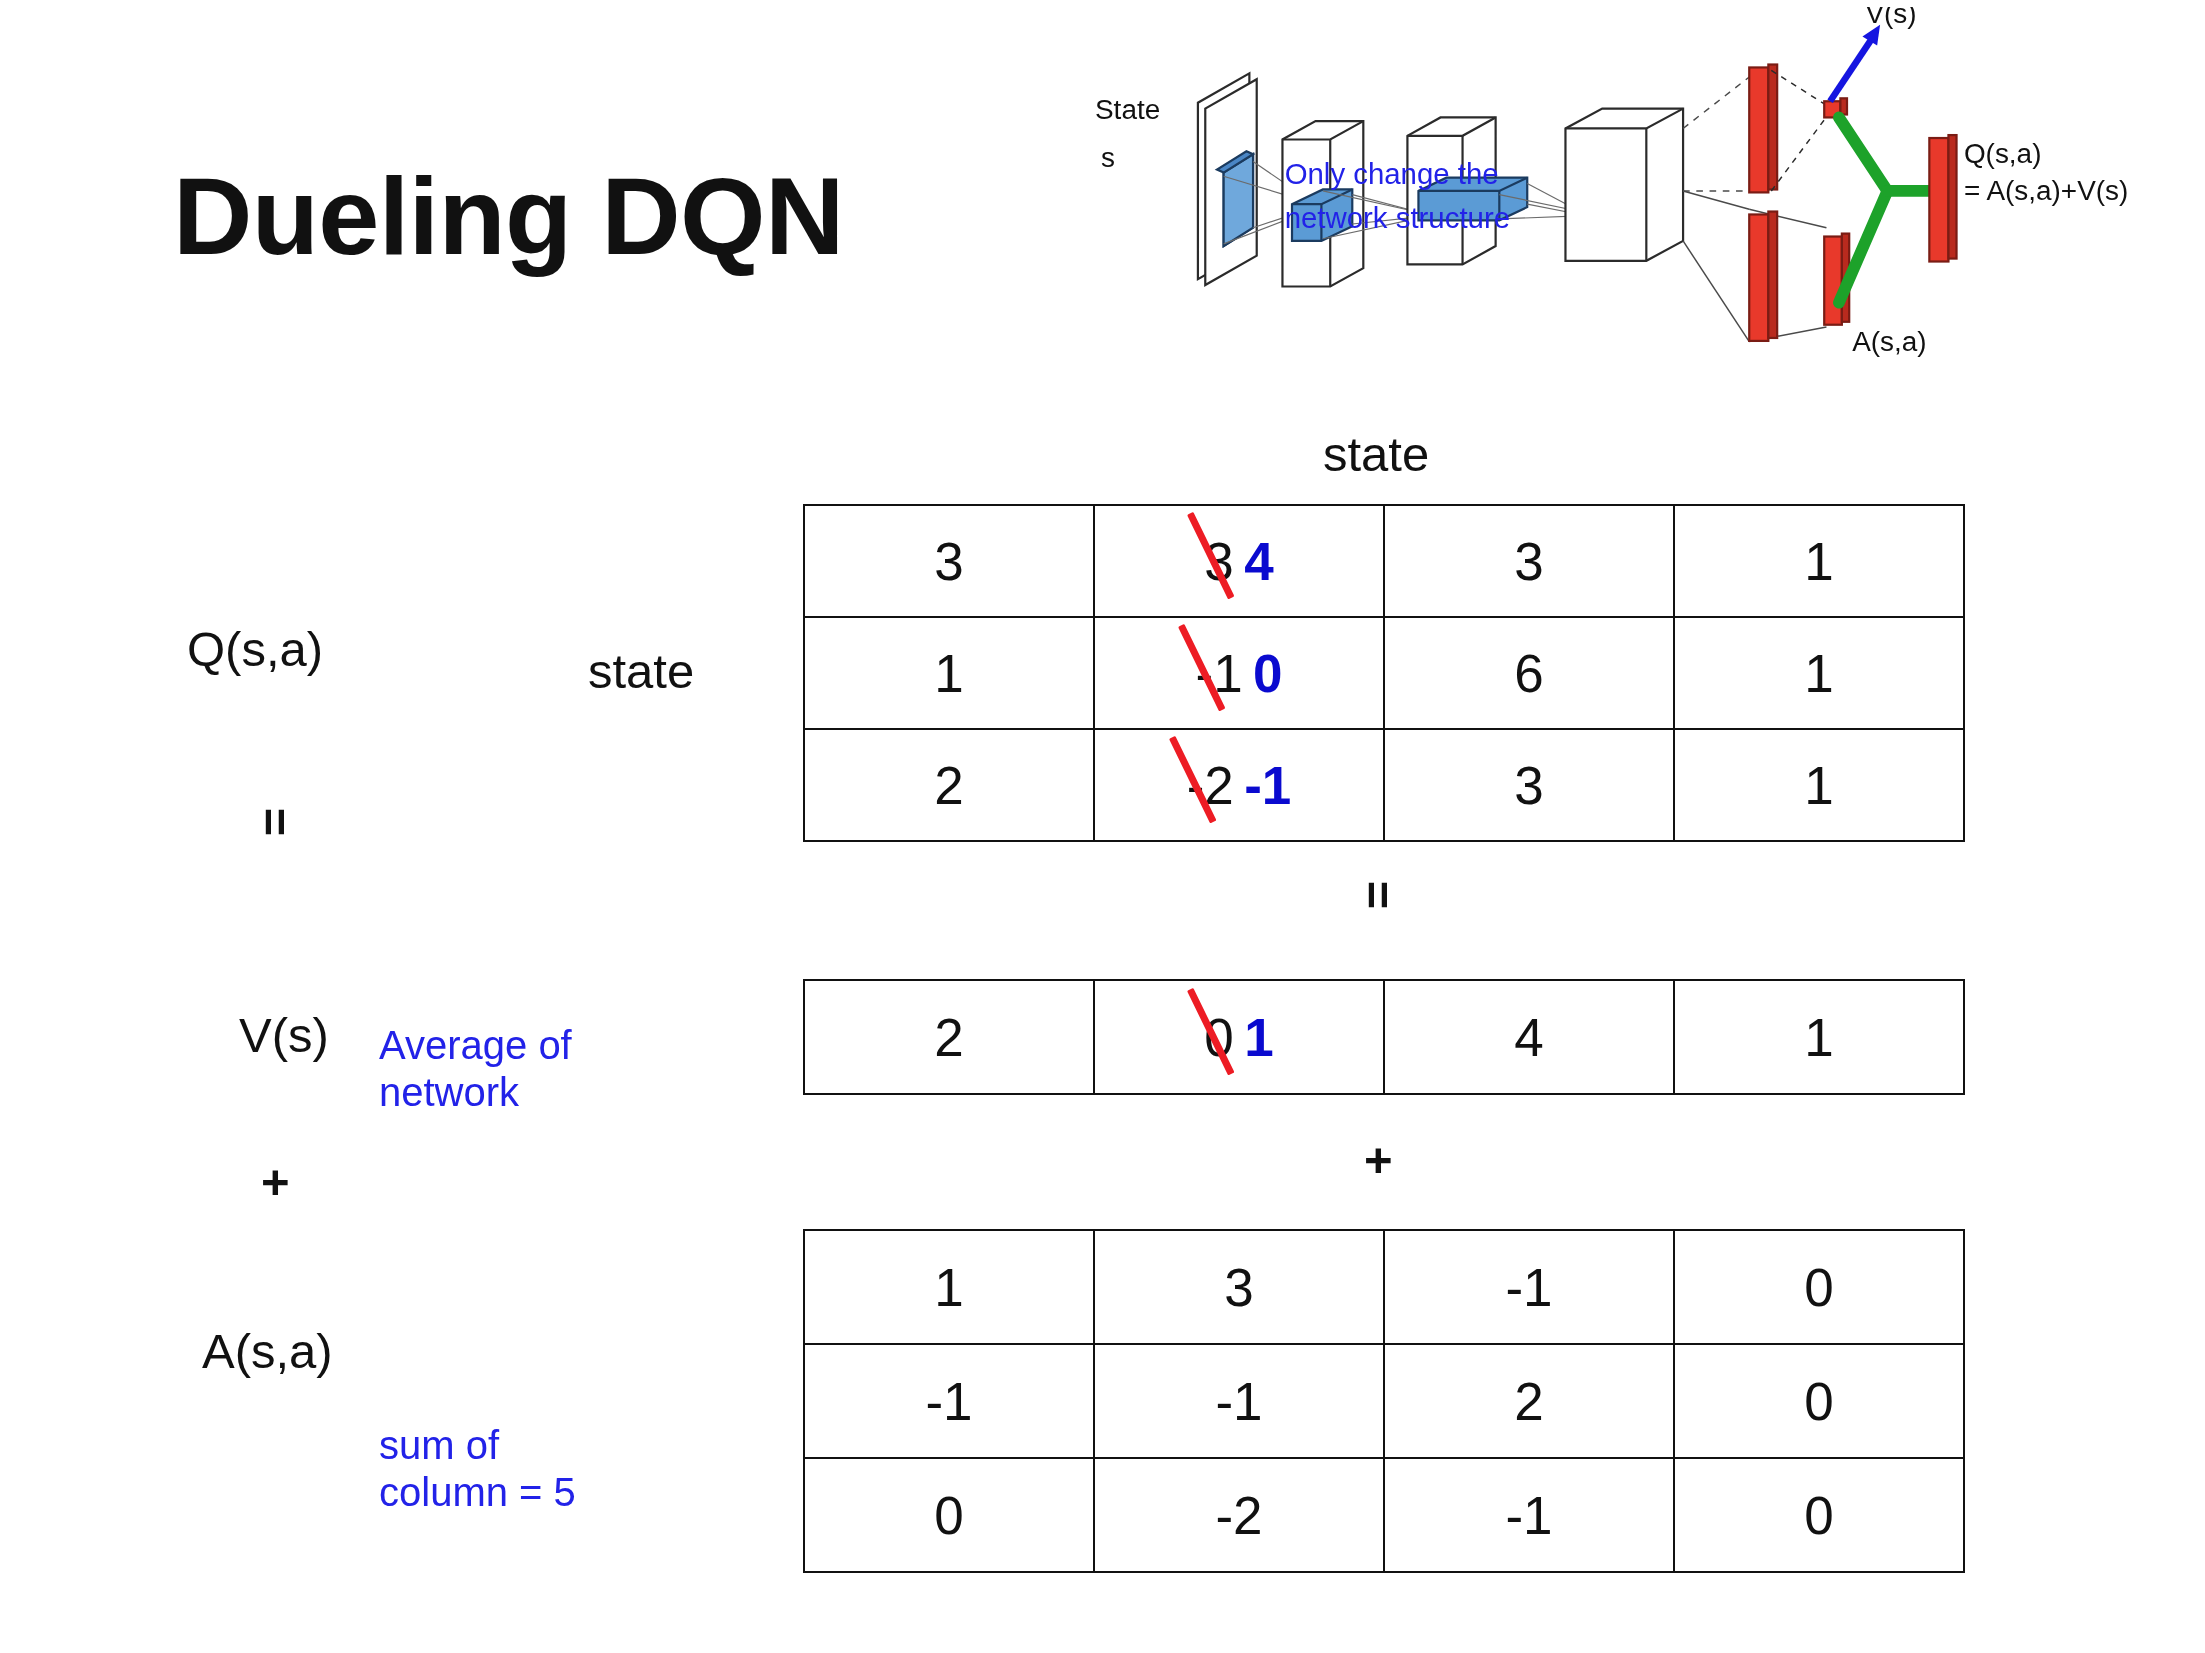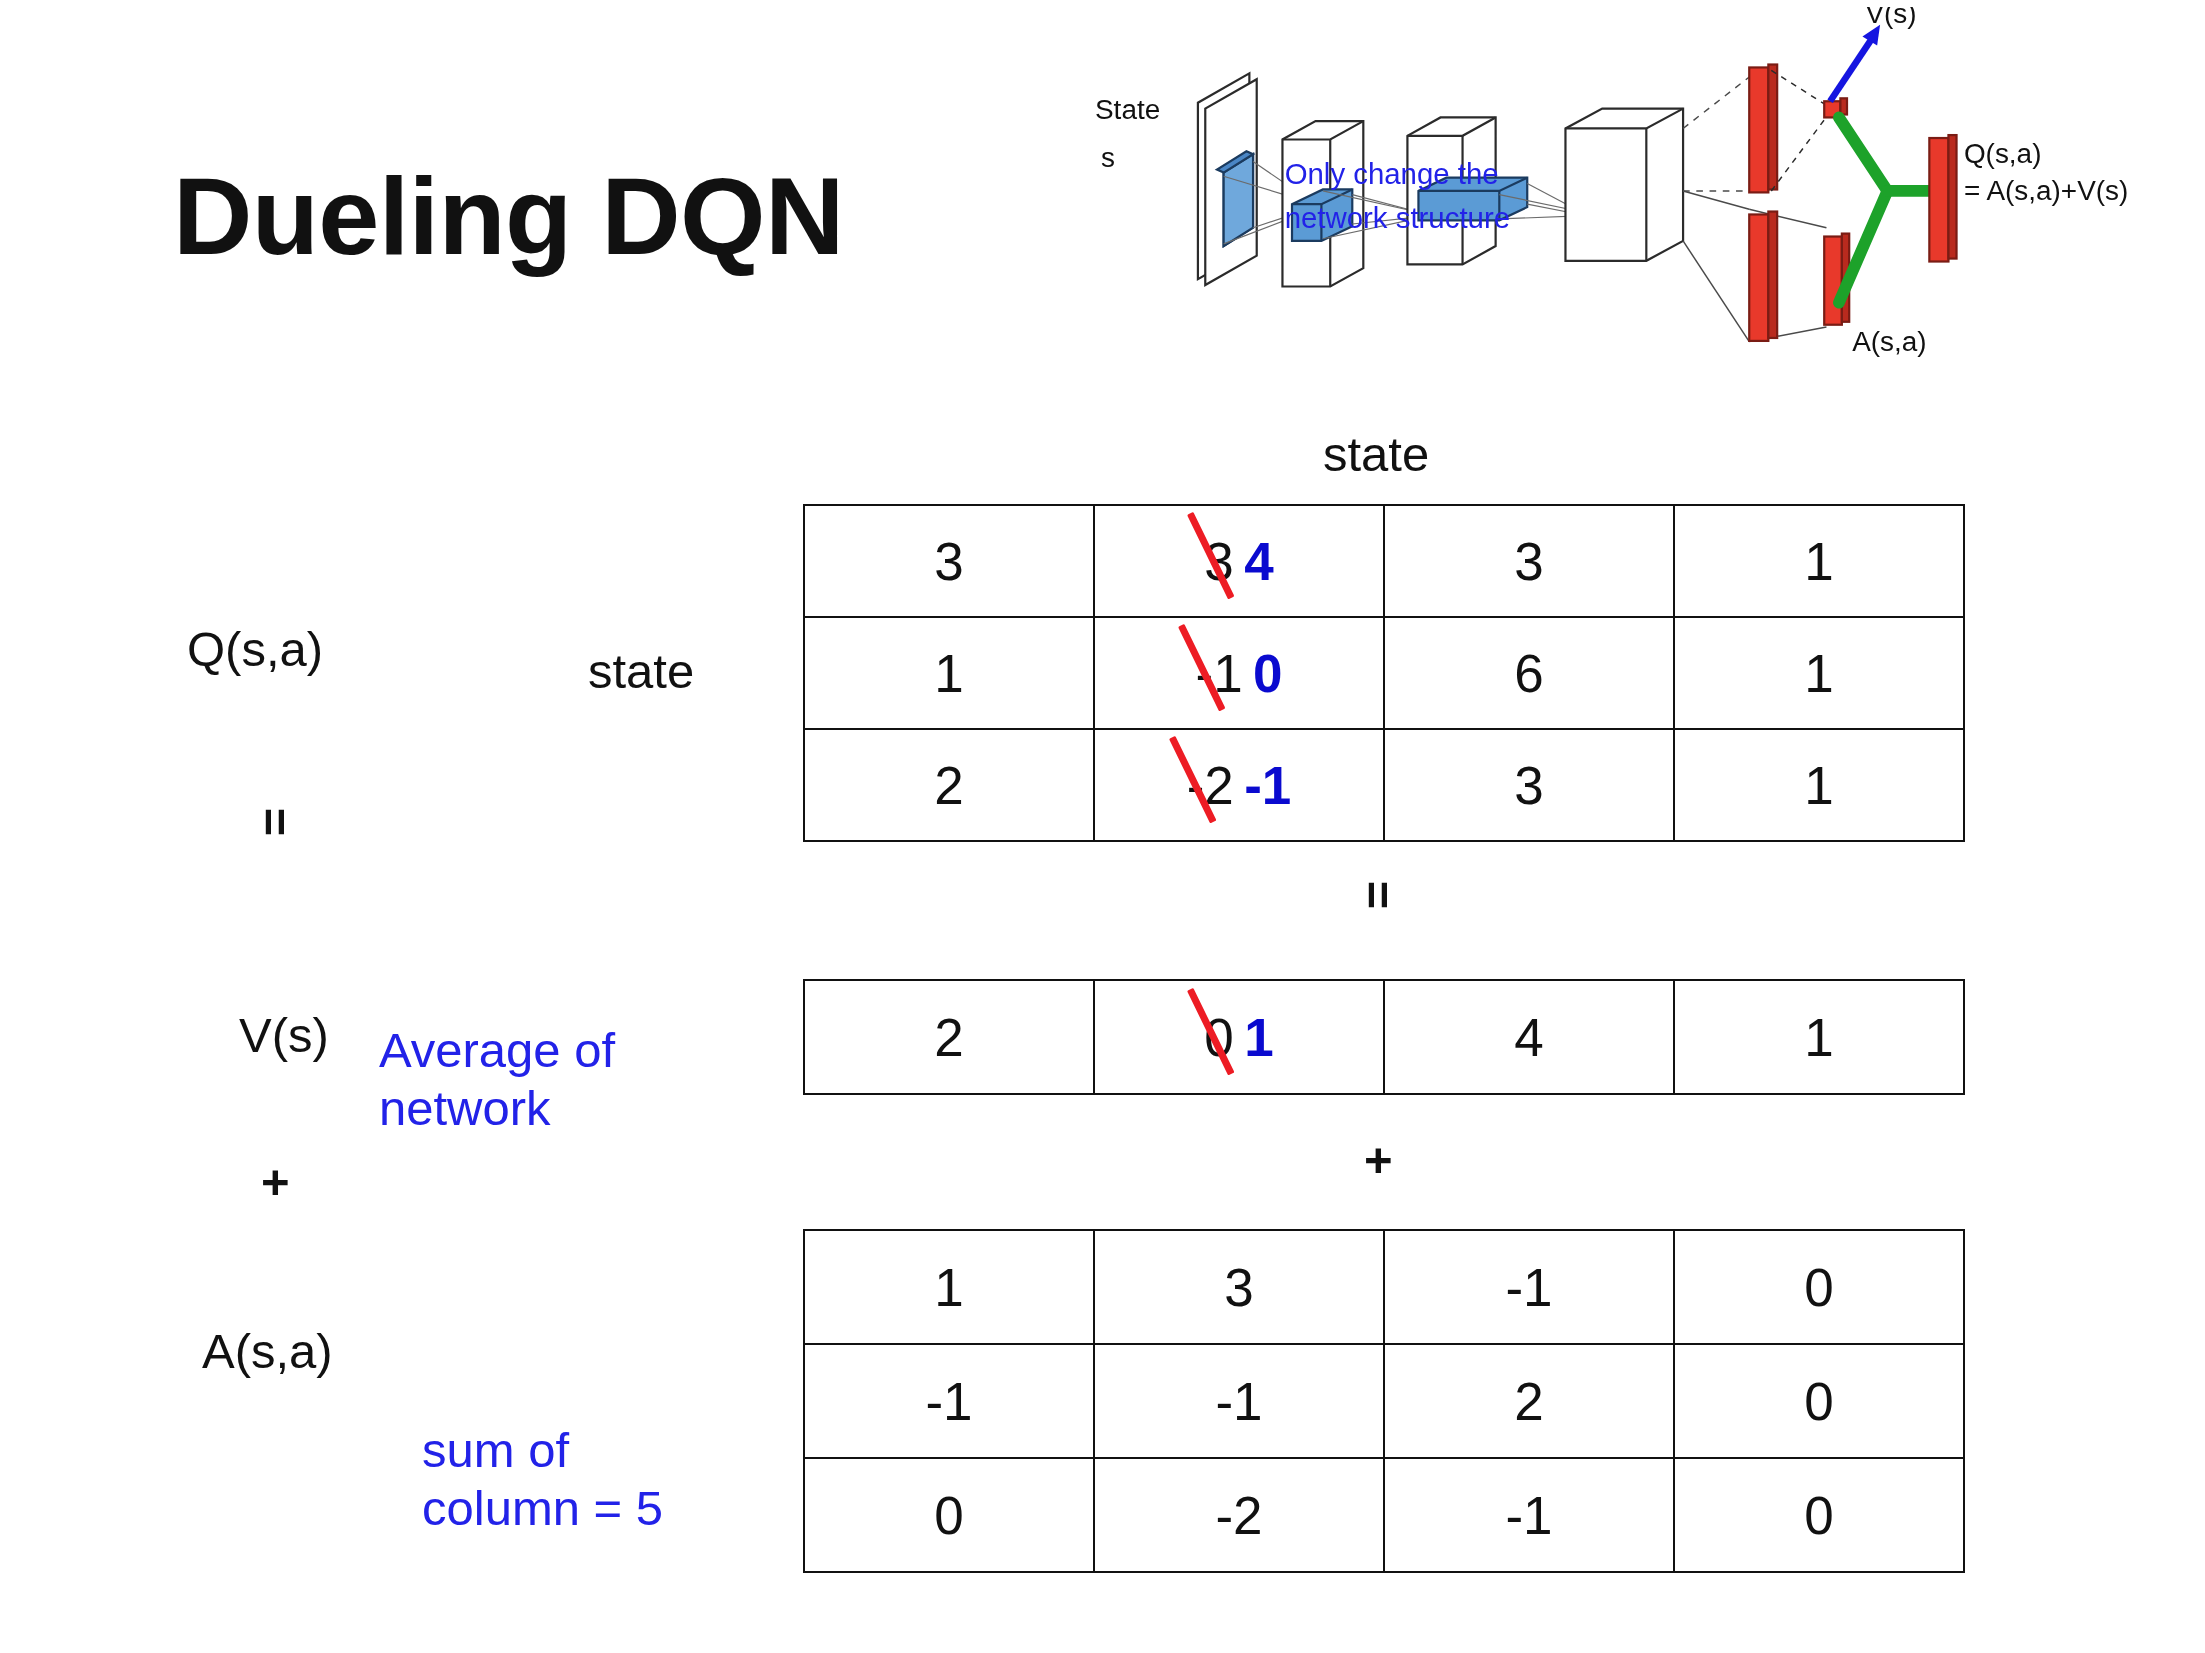--- a/index.html
+++ b/index.html
@@ -19,34 +19,34 @@
   }
 
   
   #network-diagram{ left:1095px; top:7.4px; width:1110px; height:412px; }
   #network-diagram svg{ display:block; }
   .diag-label{ font-size:38px; fill:#111; font-family:"Liberation Sans", sans-serif; }
   .diag-label-blue{ font-size:40px; fill:#2222E8; font-family:"Liberation Sans", sans-serif; }
 
   
   .lbl{ font-size:49px; color:#111; white-space:nowrap; }
-  .lbl-blue{ font-size:49px; color:#2222E8; white-space:nowrap; line-height:1.18; }
+  .lbl-blue{ font-size:40px; color:#2222E8; white-space:nowrap; line-height:1.18; }
   .op{ font-size:49px; font-weight:700; color:#111; }
   .op-eq{ font-size:49px; font-weight:700; color:#111;
           transform:rotate(90deg); transform-origin:center center; display:inline-block; }
 
   #state-label{ left:1323px; top:426px; font-size:49px; }
   #action-label{ left:588px; top:643px; font-size:49px; }
   #q-label{ left:187px; top:621px; }
   #eq1{ left:261px; top:794px; }
   #v-label{ left:239px; top:1007px; }
   #avg-label{ left:379px; top:1022px; }
   #plus1{ left:261px; top:1154px; }
   #a-label{ left:202px; top:1323px; }
-  #sum-label{ left:379px; top:1422px;margin-left:43px; }
+  #sum-label{ left:379px; top:1422px; }
   #eq2{ left:1364px; top:867px; }
   #plus2{ left:1364px; top:1132px; }
 
   
   .matrix{
     position:absolute;
     border-collapse:collapse;
     table-layout:fixed;
   }
   .matrix td{

